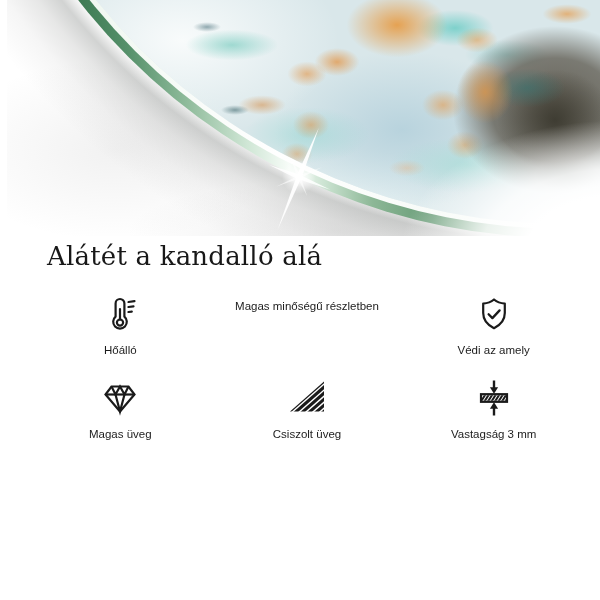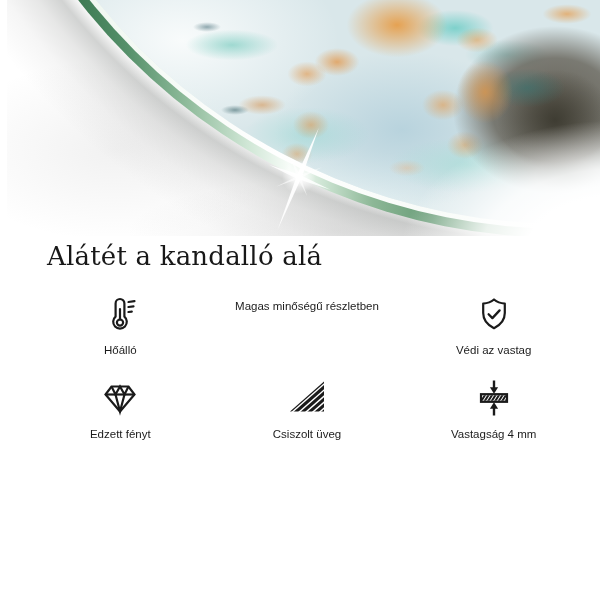--- a/index.html
+++ b/index.html
@@ -117,33 +117,33 @@
       <div class="flabel">Magas minőségű részletben</div>
     </div>
 
     <div class="feature">
       <div class="ficon">
         <svg class="icn" width="40" height="40" viewBox="0 0 40 40" stroke-linecap="round" stroke-linejoin="round">
           <path d="M20,5.5 C23,8 27.2,9.3 30.8,9.6 V19 C30.8,26.3 26.4,31 20,34.2 C13.6,31 9.2,26.3 9.2,19 V9.6 C12.8,9.3 17,8 20,5.5 Z"></path>
           <path d="M14.6,20.3 L18.4,24.1 L25.6,16.4" stroke-width="2.3"></path>
         </svg>
       </div>
-      <div class="flabel">Védi az vastag</div>
+      <div class="flabel">Védi az amely</div>
     </div>
 
     <div class="feature">
       <div class="ficon">
         <svg class="icn" width="40" height="40" viewBox="0 0 40 40" stroke-width="2" stroke-linejoin="miter">
           <path d="M11.5,8.5 H28.5 L34.5,16.5 L20,33.5 L5.5,16.5 Z"></path>
           <path d="M5.5,16.5 H34.5"></path>
           <path d="M11.5,8.5 L15.5,16.5 L20,8.5 L24.5,16.5 L28.5,8.5"></path>
           <path d="M15.5,16.5 L20,33.5 L24.5,16.5"></path>
         </svg>
       </div>
-      <div class="flabel">Edzett fényt</div>
+      <div class="flabel">Magas üveg</div>
     </div>
 
     <div class="feature">
       <div class="ficon">
         <svg class="icn" width="40" height="40" viewBox="0 0 40 40">
           <defs>
               <clipPath id="clip-tri">
                 <polygon points="3,33.5 37,33.5 37,3.5"></polygon>
               </clipPath>
             </defs>
@@ -178,17 +178,17 @@
             <line x1="23.5" y1="25" x2="30.5" y2="14"></line>
             <line x1="27" y1="25" x2="34" y2="14"></line>
             <line x1="30.5" y1="25" x2="37.5" y2="14"></line>
           </g>
           <line x1="20" y1="2.5" x2="20" y2="10" stroke-width="2.4"></line>
           <polygon class="fill" points="15.9,9.3 24.1,9.3 20,15.7"></polygon>
           <line x1="20" y1="37.5" x2="20" y2="30" stroke-width="2.4"></line>
           <polygon class="fill" points="15.9,30.7 24.1,30.7 20,24.3"></polygon>
         </svg>
       </div>
-      <div class="flabel">Vastagság 4 mm</div>
+      <div class="flabel">Vastagság 3 mm</div>
     </div>
 
   </div>
 </div>
 
 </body></html>

